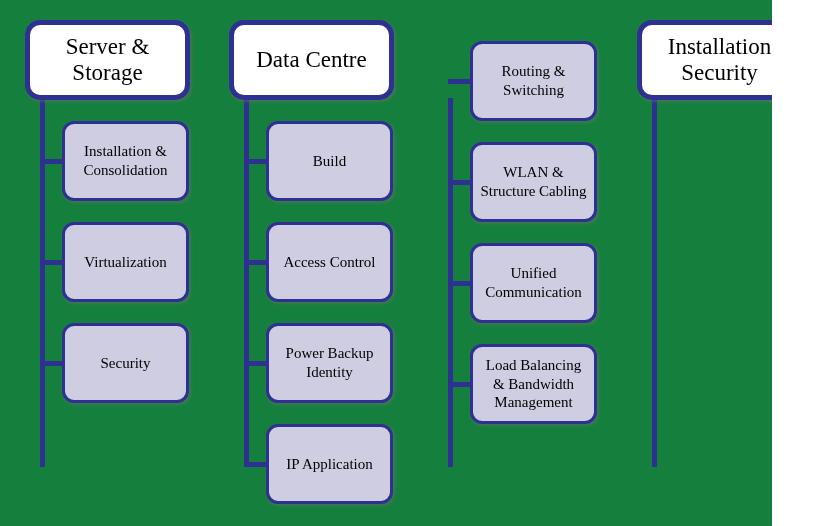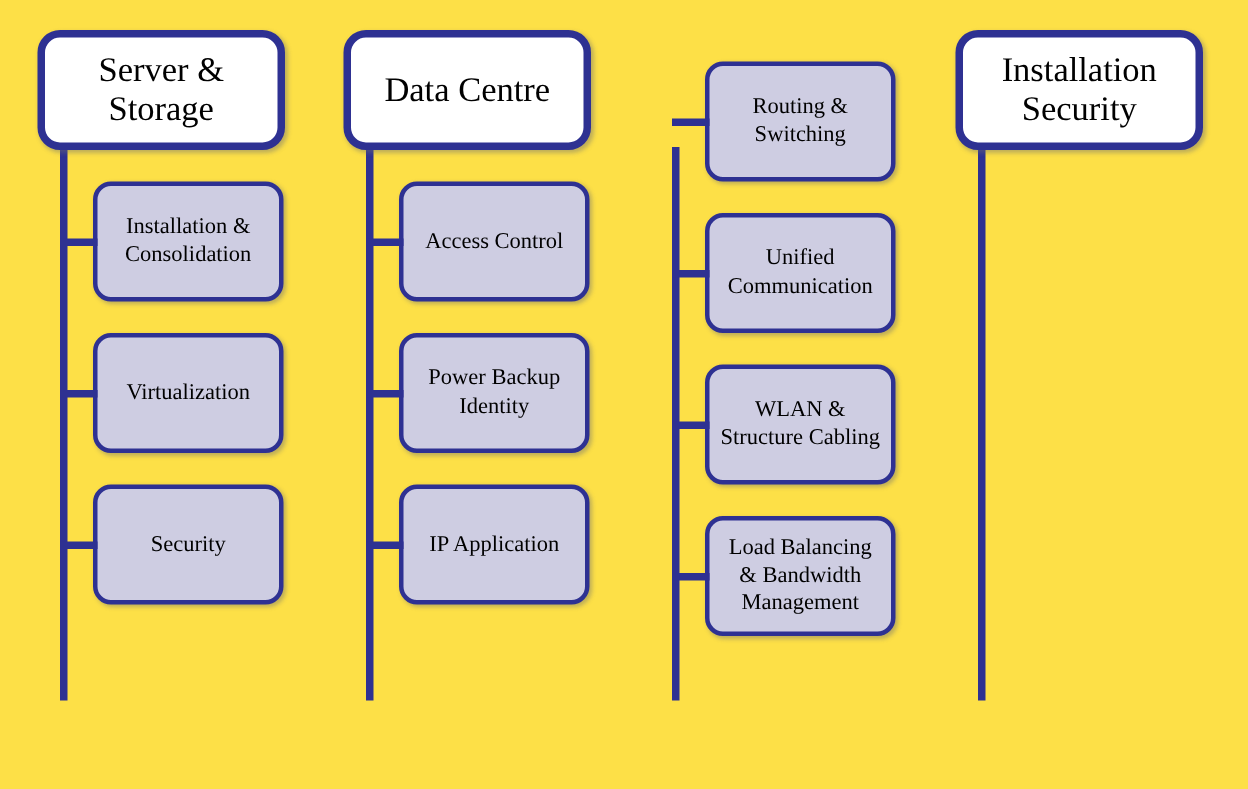--- a/index.html
+++ b/index.html
@@ -2,23 +2,23 @@
 <html><head>
 <meta charset="utf-8">
 <style>
   html, body {
     margin: 0;
     padding: 0;
     background: #ffffff;
   }
   .canvas {
     position: relative;
-    width: 832px;
+    width: 772px;
     height: 526px;
-    background: #fde047;
+    background: #15803d;
     font-family: "Liberation Serif", "DejaVu Serif", serif;
     color: #000000;
     box-sizing: border-box;
     padding: 20px 0 0 25px;
     display: flex;
     gap: 39px;
     overflow: hidden;
   }
   .column {
     position: relative;
@@ -110,42 +110,45 @@
     </div>
   </div>
 
   <div class="column">
     <div class="header-box">
       <span>Data Centre</span>
     </div>
     <div class="trunk"></div>
     <div class="children">
       <div class="node">
+        <span>Build</span>
+      </div>
+      <div class="node">
         <span>Access Control</span>
       </div>
       <div class="node">
         <span>Power Backup Identity</span>
       </div>
       <div class="node">
         <span>IP Application</span>
       </div>
     </div>
   </div>
 
   <div class="column">
     <div class="trunk"></div>
     <div class="children">
       <div class="node">
         <span>Routing &amp; Switching</span>
       </div>
       <div class="node">
-        <span>Unified Communication</span>
+        <span>WLAN &amp; Structure Cabling</span>
       </div>
       <div class="node">
-        <span>WLAN &amp; Structure Cabling</span>
+        <span>Unified Communication</span>
       </div>
       <div class="node">
         <span>Load Balancing &amp; Bandwidth Management</span>
       </div>
     </div>
   </div>
 
   <div class="column">
     <div class="header-box">
       <span>Installation Security</span>

